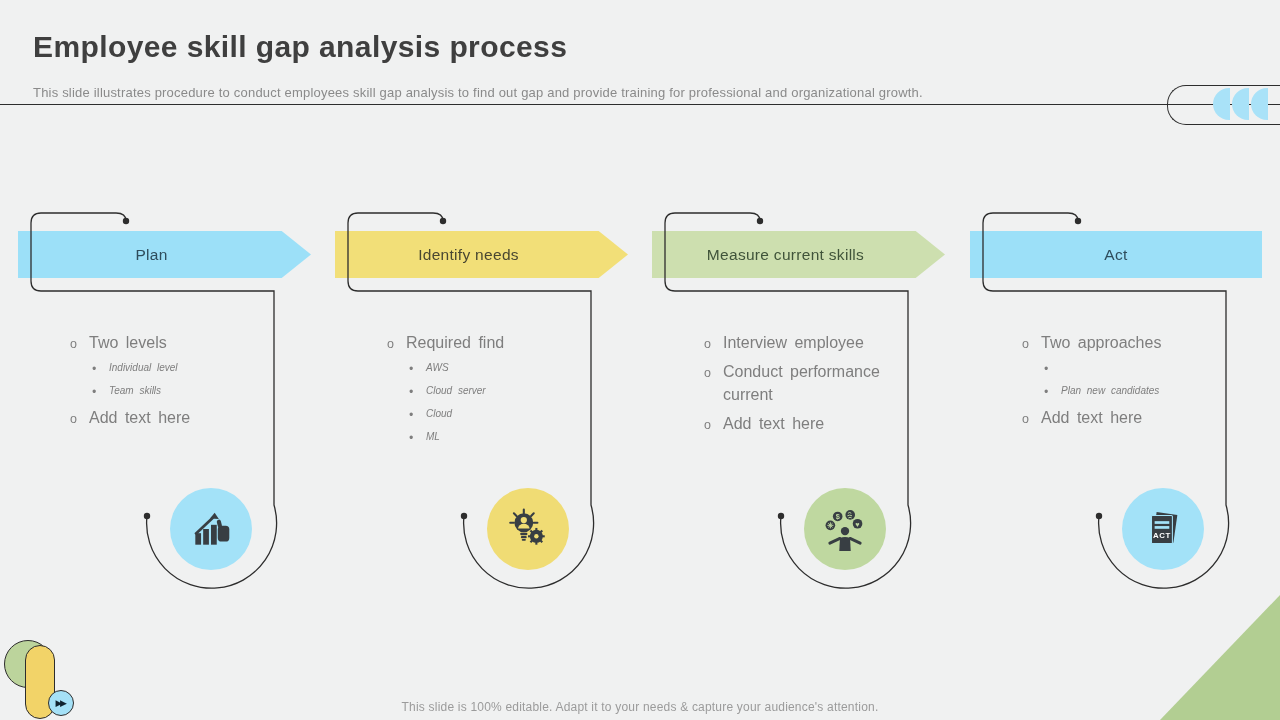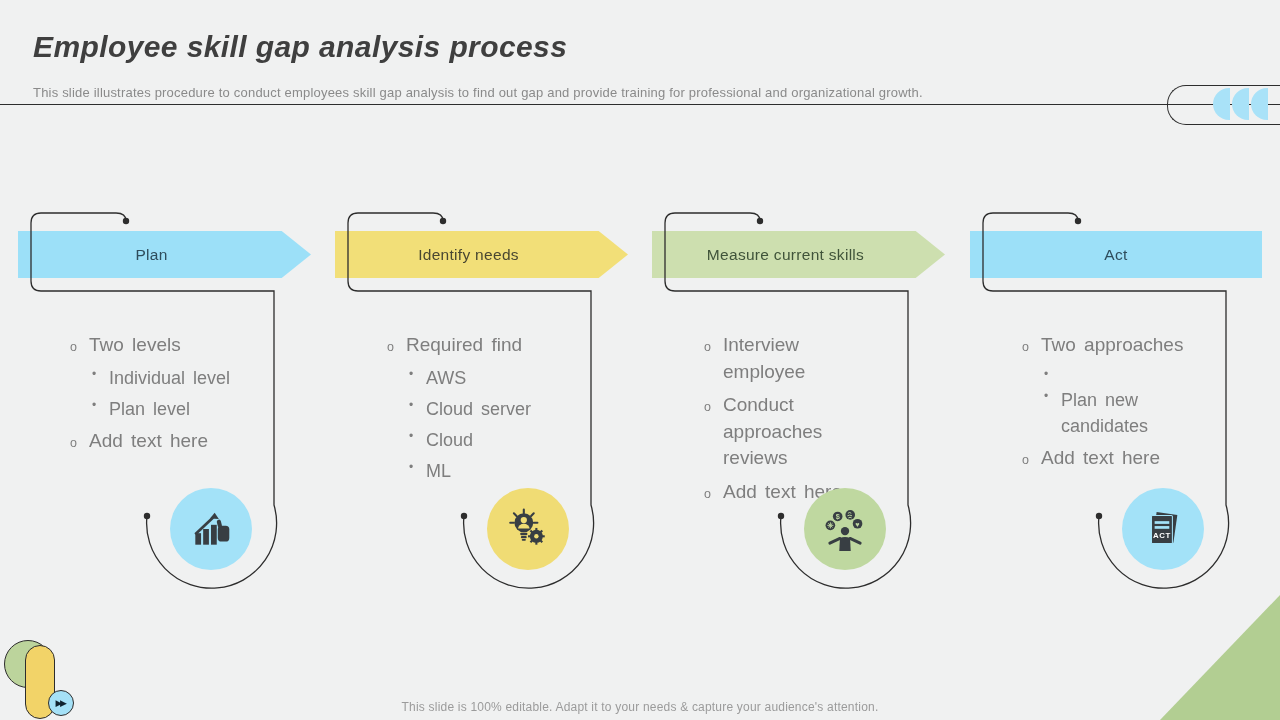--- a/index.html
+++ b/index.html
@@ -1,19 +1,19 @@
 <!DOCTYPE html>
 <html><head>
 <meta charset="utf-8">
 <style>
   html,body{margin:0;padding:0;}
   .slide{position:relative;width:1280px;height:720px;overflow:hidden;background:#F0F1F1;
          font-family:"Liberation Sans",sans-serif;}
   .abs{position:absolute;}
-  .title{left:33px;top:30px;font-size:30px;font-weight:bold;color:#3F3F3F;letter-spacing:.4px;font-style:italic;}
+  .title{left:33px;top:30px;font-size:30px;font-weight:bold;color:#3F3F3F;letter-spacing:.4px;}
   .subtitle{left:33px;top:85px;font-size:13px;color:#8A8A8A;letter-spacing:.2px;}
   .sep{left:0;top:104px;width:1280px;height:0;border-top:1.2px solid #2D2D2D;}
   
   .pill{left:1167px;top:85px;width:120px;height:38px;border:1.3px solid #2D2D2D;border-right:none;
         border-radius:19px 0 0 19px;}
   .chev{position:absolute;top:2px;width:17px;height:32px;border-radius:17px 0 0 17px;}
   .chev1{left:45px}.chev2{left:64px}.chev3{left:83px}
   
   .col{position:absolute;top:0;width:293px;height:720px;}
   .bar{position:absolute;top:231px;left:0;width:293px;height:47px;background:var(--bar);
@@ -22,22 +22,22 @@
   .bar.no-tip{clip-path:none;width:292px;}
   .bar-label{color:var(--tcol);font-weight:normal;font-size:15.5px;letter-spacing:.3px;
              padding-right:26px;}
   .bar.no-tip .bar-label{padding-right:0;}
   .bracket{position:absolute;left:0;top:205px;width:293px;height:400px;pointer-events:none;}
   .bracket path{fill:none;stroke:#2D2D2D;stroke-width:1.3;}
   .bracket circle{fill:#2D2D2D;}
   .list{position:absolute;left:52px;top:332px;width:178px;list-style:none;margin:0;padding:0;
         color:#7E7E7E;}
   .list li{display:flex;margin-bottom:7px;word-spacing:3px;line-height:1.4;}
-  .list li.l1{font-size:19px;}
-  .list li.l2{font-size:18px;padding-left:22px;margin-bottom:6px;}
+  .list li.l1{font-size:16px;}
+  .list li.l2{font-size:10px;padding-left:22px;margin-bottom:6px;font-style:italic;}
   .list li .bullet{flex:0 0 19px;}
   .list li.l2 .bullet{flex:0 0 17px;font-size:12px;}
   .list li.l1 .bullet::before{content:"o";font-size:12.5px;}
   .list li.l2 .bullet::before{content:"\2022";}
   .icon-circle{position:absolute;left:152px;top:488px;width:82px;height:82px;border-radius:50%;
                background:var(--circle);display:flex;align-items:center;justify-content:center;
                color:#383E43;}
   .icon-circle svg{width:46px;height:46px;}
   svg text{font-family:"Liberation Sans",sans-serif;}
   
@@ -80,21 +80,21 @@
       <li class="l1">
           <span class="bullet"></span>
           <span>Two levels</span>
         </li>
       <li class="l2">
           <span class="bullet"></span>
           <span>Individual level</span>
         </li>
       <li class="l2">
           <span class="bullet"></span>
-          <span>Plan level</span>
+          <span>Team skills</span>
         </li>
       <li class="l1">
           <span class="bullet"></span>
           <span>Add text here</span>
         </li>
     </ul>
     <div class="icon-circle">
       <svg viewBox="0 0 44 44">
         <g fill="currentColor">
           <rect x="7" y="26" width="5.5" height="11"></rect>
@@ -180,21 +180,21 @@
       <circle cx="108" cy="16" r="3.2"></circle>
         <circle cx="129" cy="311" r="3.2"></circle>
     </svg>
     <ul class="list">
       <li class="l1">
           <span class="bullet"></span>
           <span>Interview employee</span>
         </li>
       <li class="l1">
           <span class="bullet"></span>
-          <span>Conduct approaches reviews</span>
+          <span>Conduct performance current</span>
         </li>
       <li class="l1">
           <span class="bullet"></span>
           <span>Add text here</span>
         </li>
     </ul>
     <div class="icon-circle">
       <svg viewBox="0 0 44 44">
         <g fill="currentColor">
           <circle cx="22" cy="24" r="4"></circle>

